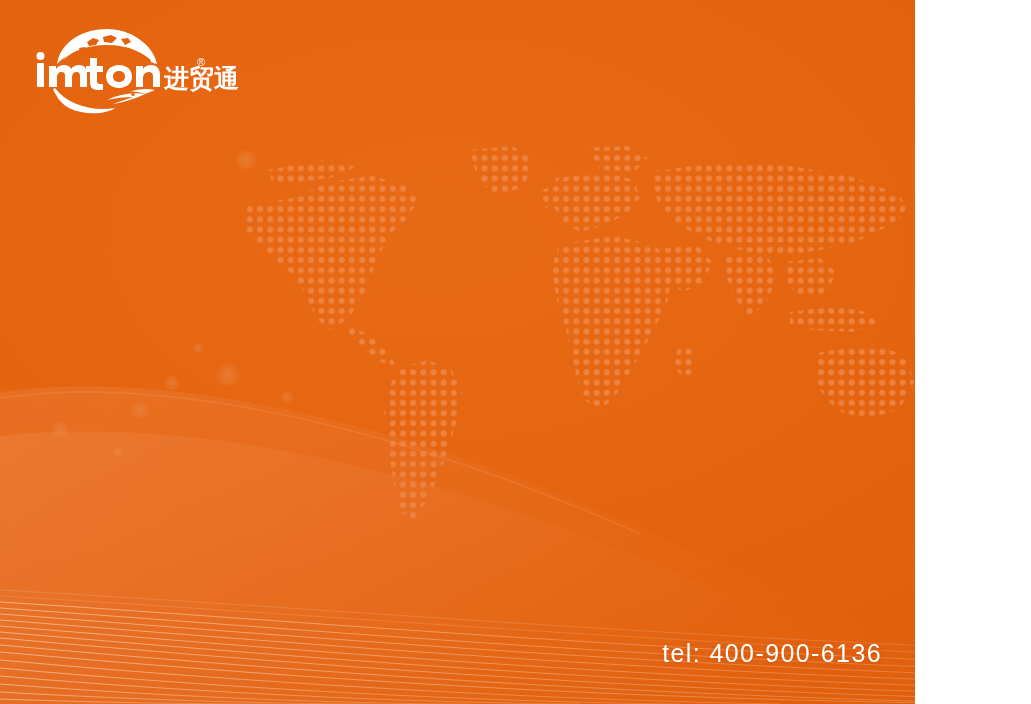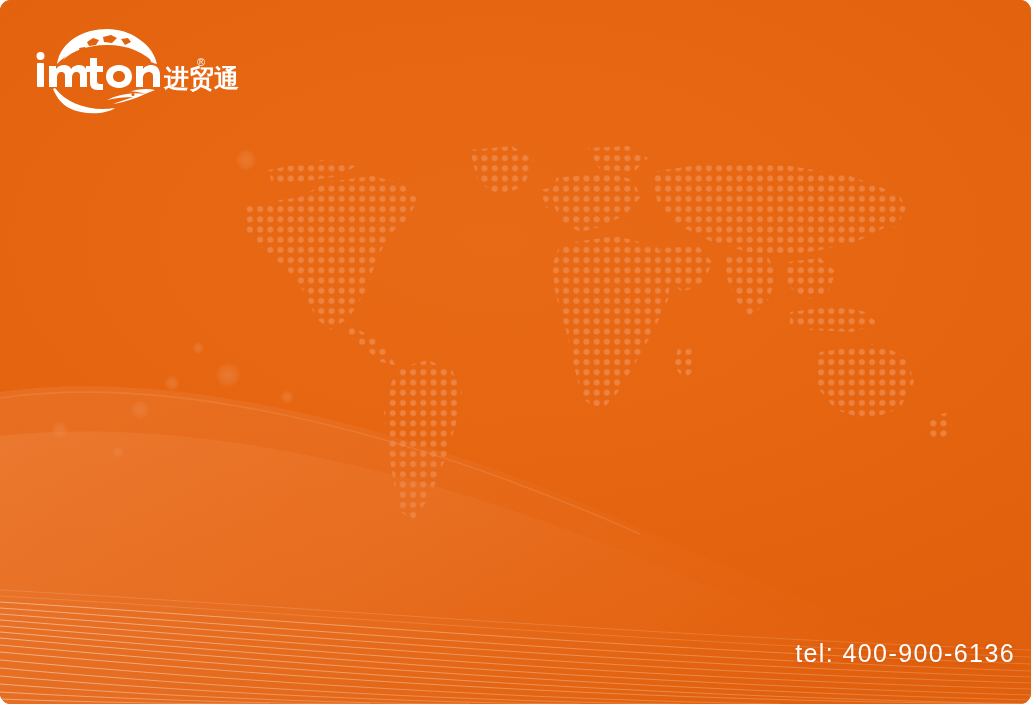--- a/index.html
+++ b/index.html
@@ -6,25 +6,24 @@
     margin: 0;
     padding: 0;
     background: #ffffff;
   }
   body {
     font-family: "Liberation Sans", sans-serif;
   }
 
   .banner {
     position: relative;
-    width: 1031px;
+    width: 915px;
     height: 704px;
     overflow: hidden;
     background: #e3620e;
-    border-radius: 11px;
   }
 
   
   .bg-base {
     position: absolute;
     inset: 0;
     background: radial-gradient(120% 95% at 48% 34%, #e96a16 0%, #e3620e 55%, #dd5c0b 100%);
   }
 
   .bg-svg {
@@ -71,21 +70,21 @@
     white-space: nowrap;
     text-shadow: 0 1px 5px rgba(150, 55, 5, .18);
   }
   .headline .line {
     display: block;
   }
 
   
   .tel {
     position: absolute;
-    right: 16px;
+    right: 33px;
     bottom: 36px;
     color: #ffffff;
     font-family: "Liberation Sans", sans-serif;
     font-size: 25px;
     font-weight: 400;
     letter-spacing: 1.4px;
     white-space: nowrap;
     text-shadow: 0 1px 4px rgba(150, 55, 5, .25);
   }
 </style>

